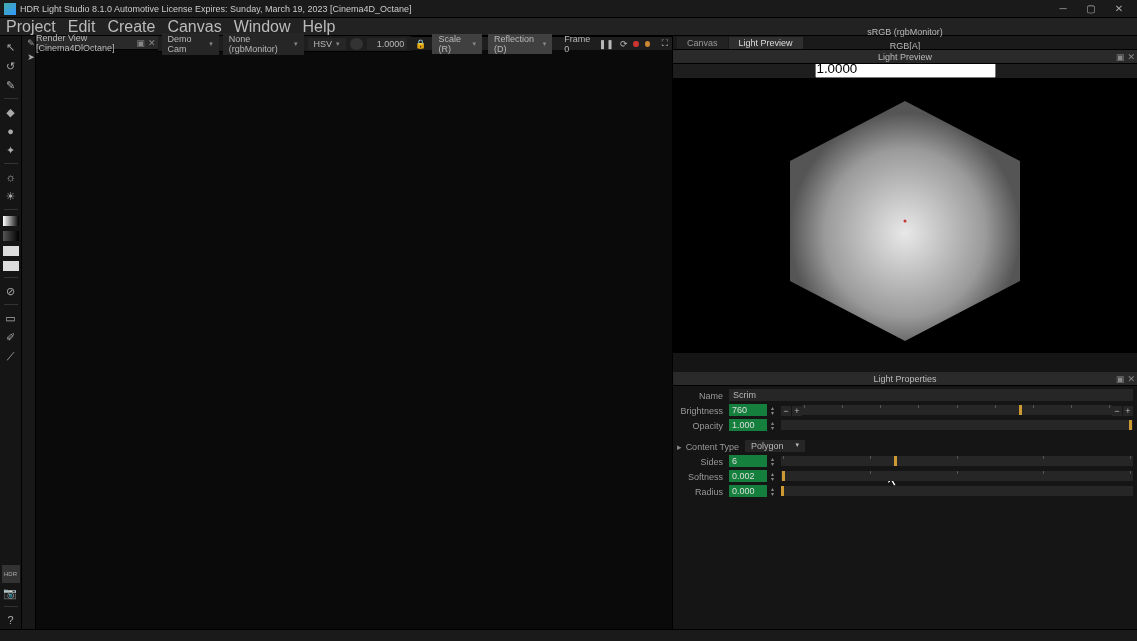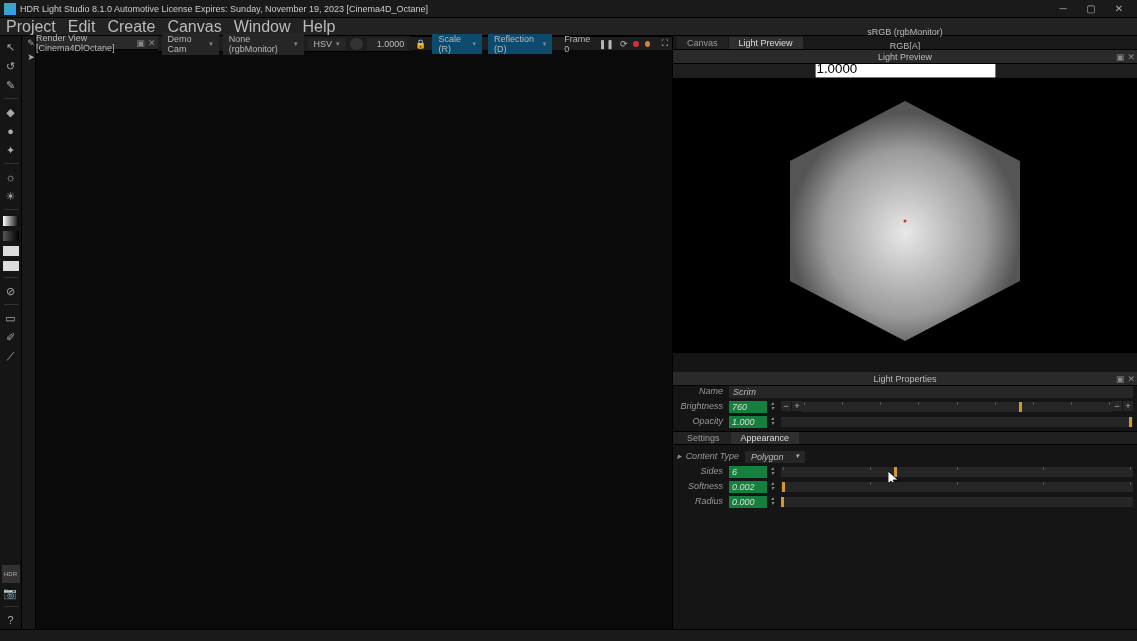--- a/index.html
+++ b/index.html
@@ -33,38 +33,38 @@
   .toolbar-row .dd { background:#262626; padding:1px 6px; display:flex; align-items:center; gap:4px; cursor:pointer;}
   .toolbar-row .dd::after { content:"▾"; font-size:7px; color:#888;}
   .toolbar-row .eye { width:16px; height:12px; background:#333; border-radius:6px; display:inline-block;}
   .toolbar-row input.num { width:40px; background:#262626; border:none; color:#bbb; font-size:9px; padding:1px 3px; text-align:right;}
   
   .viewport { flex: 1; background: #000; position: relative; overflow:hidden;}
   .viewport svg.render { position:absolute; top:0; left:0; width:100%; height:100%;}
   .oct-logo { position:absolute; right:10px; bottom:10px; color:#ddd; font-size:18px;}
   
   .viewport-footer { height: 14px; background: #1e1e1e; display: flex; align-items: center; padding: 0 4px; gap: 6px; font-size: 9px; border-top:1px solid #000;}
-  .viewport-footer .dd { background:#0c4a6e; padding:0 6px; cursor:pointer; display:flex; align-items:center; gap:3px;}
+  .viewport-footer .dd { background:#404040; padding:0 6px; cursor:pointer; display:flex; align-items:center; gap:3px;}
   .viewport-footer .dd::after{content:"▾"; font-size:7px; color:#888;}
   .viewport-footer .spacer{flex:1;}
   .viewport-footer .dot{width:6px;height:6px;border-radius:50%;}
   .dot.red{background:#c33;} .dot.orange{background:#c83;}
   
   .right-col { width: 465px; display: flex; flex-direction: column; background: #151515; border-left:1px solid #000;}
   .tab-row { height: 14px; background: #1a1a1a; display: flex; align-items: flex-end; border-bottom:1px solid #000; padding-left:4px;}
   .tab { padding: 1px 10px; font-size: 9px; background: #222; color:#999; cursor: pointer; margin-right:1px;}
   .tab.active { background: #2f2f2f; color:#ddd;}
   
   .preview-section { display:flex; flex-direction:column; }
   .preview-toolbar { height:14px; background:#1e1e1e; display:flex; align-items:center; justify-content:flex-end; padding:0 4px; gap:4px; font-size:9px;flex-direction:column;}
   .preview-viewport { height: 275px; background:#000; display:flex; align-items:center; justify-content:center; position:relative;}
   .preview-viewport svg { width:280px; height:260px;}
   
   .props-section { flex:1; display:flex; flex-direction:column; overflow:hidden;margin-top:19px;}
-  .prop-row { display:flex; align-items:flex-start; height:15px; padding:0 4px; font-size:9px;font-style:italic;}
+  .prop-row { display:flex; align-items:flex-end; height:15px; padding:0 4px; font-size:9px;}
   .prop-label { width: 52px; text-align:right; padding-right:6px; color:#999;}
   .prop-value { flex:0 0 38px; background:#15803d; padding:1px 3px; color:#ddd; margin-right:2px;}
   .prop-slider-wrap { flex:1; display:flex; align-items:center; position:relative; height:12px;}
   .prop-slider-track { flex:1; height:10px; background:#262626; position:relative; display:flex; align-items:center;}
   .prop-slider-ticks { position:absolute; inset:0; display:flex; justify-content:space-between; padding:0 2px; pointer-events:none;}
   .prop-slider-ticks span{width:1px; height:3px; background:#555;}
   .prop-slider-thumb { position:absolute; top:0; width:3px; height:10px; background:#c93;}
   .spinner { width:8px; display:flex; flex-direction:column; line-height:5px; font-size:6px; color:#888; margin:0 2px;}
   .plusminus { display:flex; gap:1px; }
   .plusminus span{ width:10px; height:10px; background:#262626; display:flex; align-items:center; justify-content:center; font-size:9px; cursor:pointer;}
@@ -75,21 +75,21 @@
   
   .statusbar { height:12px; background:#1a1a1a; border-top:1px solid #000;}
   input, select { font-family:inherit; }
   .cursor-arrow { position:absolute; pointer-events:none; }
 </style>
 </head>
 <body>
 
 <div class="titlebar">
   <div class="app-icon"></div>
-  <div class="title-text">HDR Light Studio 8.1.0   Automotive License Expires: Sunday, November 19, 2023   [Cinema4D_Octane]</div>
+  <div class="title-text">HDR Light Studio 8.1.0   Automotive License Expires: Sunday, March 19, 2023   [Cinema4D_Octane]</div>
   <div class="win-btns">
     <div class="win-btn">─</div>
     <div class="win-btn">▢</div>
     <div class="win-btn close">✕</div>
   </div>
 </div>
 
 <div class="menubar">
   <span>Project</span>
   <span>Edit</span>
@@ -302,24 +302,20 @@
             <span>▴</span>
             <span>▾</span>
           </div>
         <div class="prop-slider-wrap">
           <div class="prop-slider-track">
             <div class="prop-slider-thumb" style="left:99%"></div>
           </div>
         </div>
       </div>
 
-      <div class="subtab-row">
-        <div class="tab">Settings</div>
-        <div class="tab active">Appearance</div>
-      </div>
 
 
       <div style="height:6px"></div>
 
       <div class="prop-row">
         <span style="width:8px;color:#888;cursor:pointer">▸</span>
         <div class="prop-label" style="width:60px">Content Type</div>
         <div class="dd" style="width:60px;background:#262626;padding:1px 6px;display:flex;justify-content:space-between">
           <span>Polygon</span>
             <span style="font-size:7px">▾</span>

